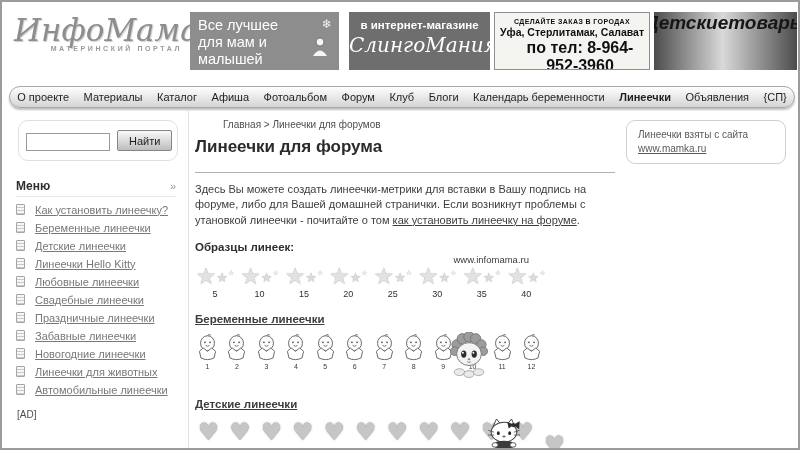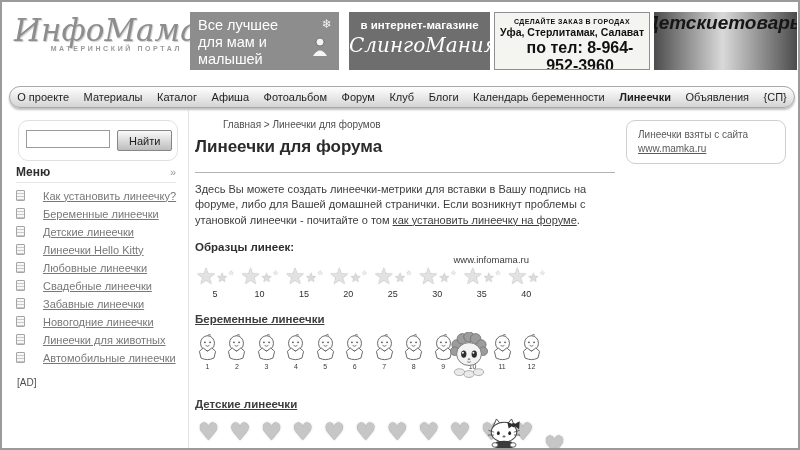--- a/index.html
+++ b/index.html
@@ -34,26 +34,26 @@
     border:1px solid #a8a8a8; border-radius:12px;
     background:linear-gradient(#fefefe,#d4d4d4);
     box-shadow:0 2px 2px rgba(0,0,0,.25);
     display:flex; align-items:center; justify-content:space-around;
     font-size:11px; color:#1f1f1f;
   }
   .nav-item { white-space:nowrap; cursor:pointer; }
   .nav-item.active { font-weight:bold; }
   
   .sidebar { position:absolute; left:8px; top:108px; width:179px; height:340px; border-right:1px solid #e2e2e2; padding:8px 6px 0 2px; }
-  .searchbox { border:1px solid #e0e0e0; border-radius:10px; padding:9px 7px; margin:2px 4px 4px 6px; display:flex; align-items:flex-start; gap:7px; }
+  .searchbox { border:1px solid #e0e0e0; border-radius:10px; padding:9px 7px; margin:2px 4px 18px 6px; display:flex; align-items:flex-end; gap:7px; }
   .search-input { width:84px; height:18px; border:1px solid #9a9a9a; font-size:11px; padding:0 3px; }
   .search-btn { height:21px; padding:0 11px; font-size:11px; color:#1d1d1d; background:linear-gradient(#fafafa,#bdbdbd); border:1px solid #868686; border-radius:2px; cursor:pointer; font-family:"Liberation Sans", sans-serif; }
   .menu-head { display:flex; justify-content:space-between; align-items:center; font-size:12px; font-weight:bold; color:#2e2e2e; margin:4px 6px 6px 4px; padding-bottom:3px; border-bottom:1px solid #e8e8e8; }
   .menu-arrow { font-weight:normal; color:#999; font-size:11px; cursor:pointer; }
-  .menu-item { display:flex; align-items:center; gap:18px; margin:0 0 5px 4px; height:13px; cursor:pointer; }
+  .menu-item { display:flex; align-items:center; gap:10px; margin:0 0 5px 4px; height:13px; cursor:pointer; }
   .doc-icon { flex:0 0 auto; width:9px; height:11px; border:1px solid #a5a5a5; border-radius:1px; background:repeating-linear-gradient(#f7f7f7 0 2px, #c9c9c9 2px 3px); }
   .menu-link { font-size:11px; color:#787878; text-decoration:underline; white-space:nowrap; }
   .sidebar-ad { margin:13px 0 0 5px; font-size:10px; color:#4d4d4d; }
   
   .info-box { position:absolute; left:624px; top:118px; width:160px; border:1px solid #cfcfcf; border-radius:9px; padding:7px 11px; font-size:10px; color:#5a5a5a; line-height:1.4; }
   .info-link { color:#5a5a5a; text-decoration:underline; cursor:pointer; }
   
   .main { position:absolute; left:193px; top:117px; width:420px; }
   .breadcrumb { font-size:10px; color:#4f4f4f; margin-bottom:7px;margin-left:28px; }
   .bc-home { cursor:pointer; }
@@ -189,20 +189,24 @@
         <div class="menu-item">
           <span class="doc-icon"></span>
           <span class="menu-link">Любовные линеечки</span>
         </div>
 
         <div class="menu-item">
           <span class="doc-icon"></span>
           <span class="menu-link">Свадебные линеечки</span>
         </div>
 
+        <div class="menu-item">
+          <span class="doc-icon"></span>
+          <span class="menu-link">Праздничные линеечки</span>
+        </div>
 
         <div class="menu-item">
           <span class="doc-icon"></span>
           <span class="menu-link">Забавные линеечки</span>
         </div>
 
         <div class="menu-item">
           <span class="doc-icon"></span>
           <span class="menu-link">Новогодние линеечки</span>
         </div>

